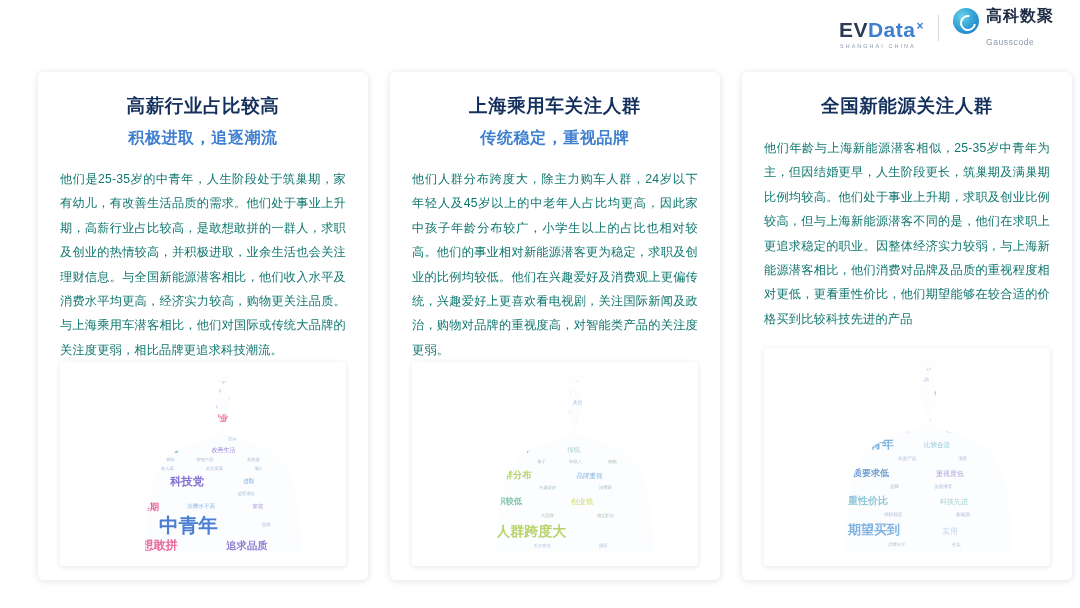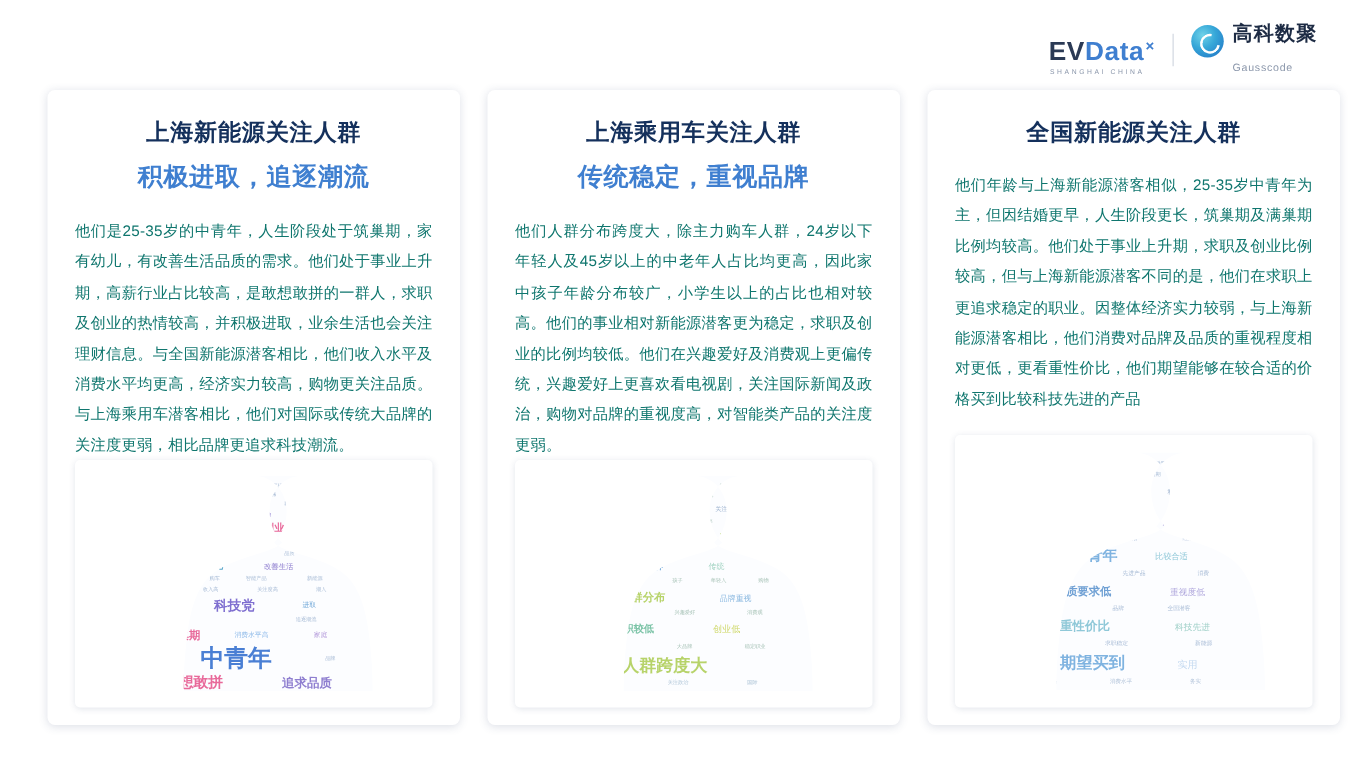--- a/index.html
+++ b/index.html
@@ -6,21 +6,21 @@
   html, body {
     width: 1080px; height: 608px;
     background: #ffffff;
     font-family: "Liberation Sans", "DejaVu Sans", sans-serif;
     overflow: hidden;
   }
   .page { position: relative; width: 1080px; height: 608px; background: #fff; }
 
   
   .brand-bar {
-    position: absolute; top: 18px; right: 26px;
+    position: absolute; top: 6px; right: 26px;
     display: flex; align-items: center; gap: 14px;
   }
   .brand-evdata { display: flex; flex-direction: column; align-items: flex-start; }
   .brand-evdata .word {
     display: flex; align-items: baseline;
     font-size: 21px; font-weight: 700; color: #2b3a55; letter-spacing: .5px;
   }
   .brand-evdata .word .blue { color: #3f7fd0; margin-top: 12px; }
   .brand-evdata .word .mark { font-size: 12px; color: #3f7fd0; margin-left: 1px; position: relative; top: -7px; }
   .brand-evdata .sub {
@@ -53,21 +53,21 @@
     border-radius: 6px;
     box-shadow: 0 1px 7px rgba(60,80,120,.17);
     padding: 22px 22px 0 22px;
     display: flex; flex-direction: column;
   }
   .card-title {
     text-align: center; font-size: 18.5px; font-weight: 700; color: #14305c;
     letter-spacing: .6px; line-height: 1.3;
   }
   .card-subtitle {
-    text-align: center; font-size: 20px; font-weight: 700; color: #3f7fd0;
+    text-align: center; font-size: 16px; font-weight: 700; color: #3f7fd0;
     letter-spacing: .6px; margin-top: 10px;
   }
   .card-body {
     margin-top: 18px;
     font-size: 12.2px; line-height: 2.0; color: #0f766e;
     text-align: justify; text-justify: inter-ideograph;
     letter-spacing: .2px;
   }
   .card-figure {
     margin-top: auto; margin-bottom: 14px;
@@ -101,21 +101,21 @@
       <div class="names">
         <div class="cn">高科数聚</div>
         <div class="en">Gausscode</div>
       </div>
     </div>
   </div>
 
   <div class="cards">
 
     <div class="card">
-      <div class="card-title">上海新能源关注人群</div>
+      <div class="card-title">高薪行业占比较高</div>
       <div class="card-subtitle">积极进取，追逐潮流</div>
       <div class="card-body">他们是25-35岁的中青年，人生阶段处于筑巢期，家有幼儿，有改善生活品质的需求。他们处于事业上升期，高薪行业占比较高，是敢想敢拼的一群人，求职及创业的热情较高，并积极进取，业余生活也会关注理财信息。与全国新能源潜客相比，他们收入水平及消费水平均更高，经济实力较高，购物更关注品质。与上海乘用车潜客相比，他们对国际或传统大品牌的关注度更弱，相比品牌更追求科技潮流。</div>
       <div class="card-figure">
         <svg viewBox="0 0 286 218" xmlns="http://www.w3.org/2000/svg" font-family="Liberation Sans, sans-serif">
           <defs>
             <clipPath id="silo1">
               <path d="M143 14c17 0 29 14 29 31 0 12-5 22-11 28 4 4 12 7 22 10 20 6 37 12 46 24 10 13 14 32 16 50 2 17 3 34 3 47H81c0-13 1-30 3-47 2-18 6-37 16-50 9-12 26-18 46-24 10-3 18-6 22-10-6-6-11-16-11-28 0-17 12-31 29-31z"></path>
             </clipPath>
           </defs>
           <g clip-path="url(#silo1)">

